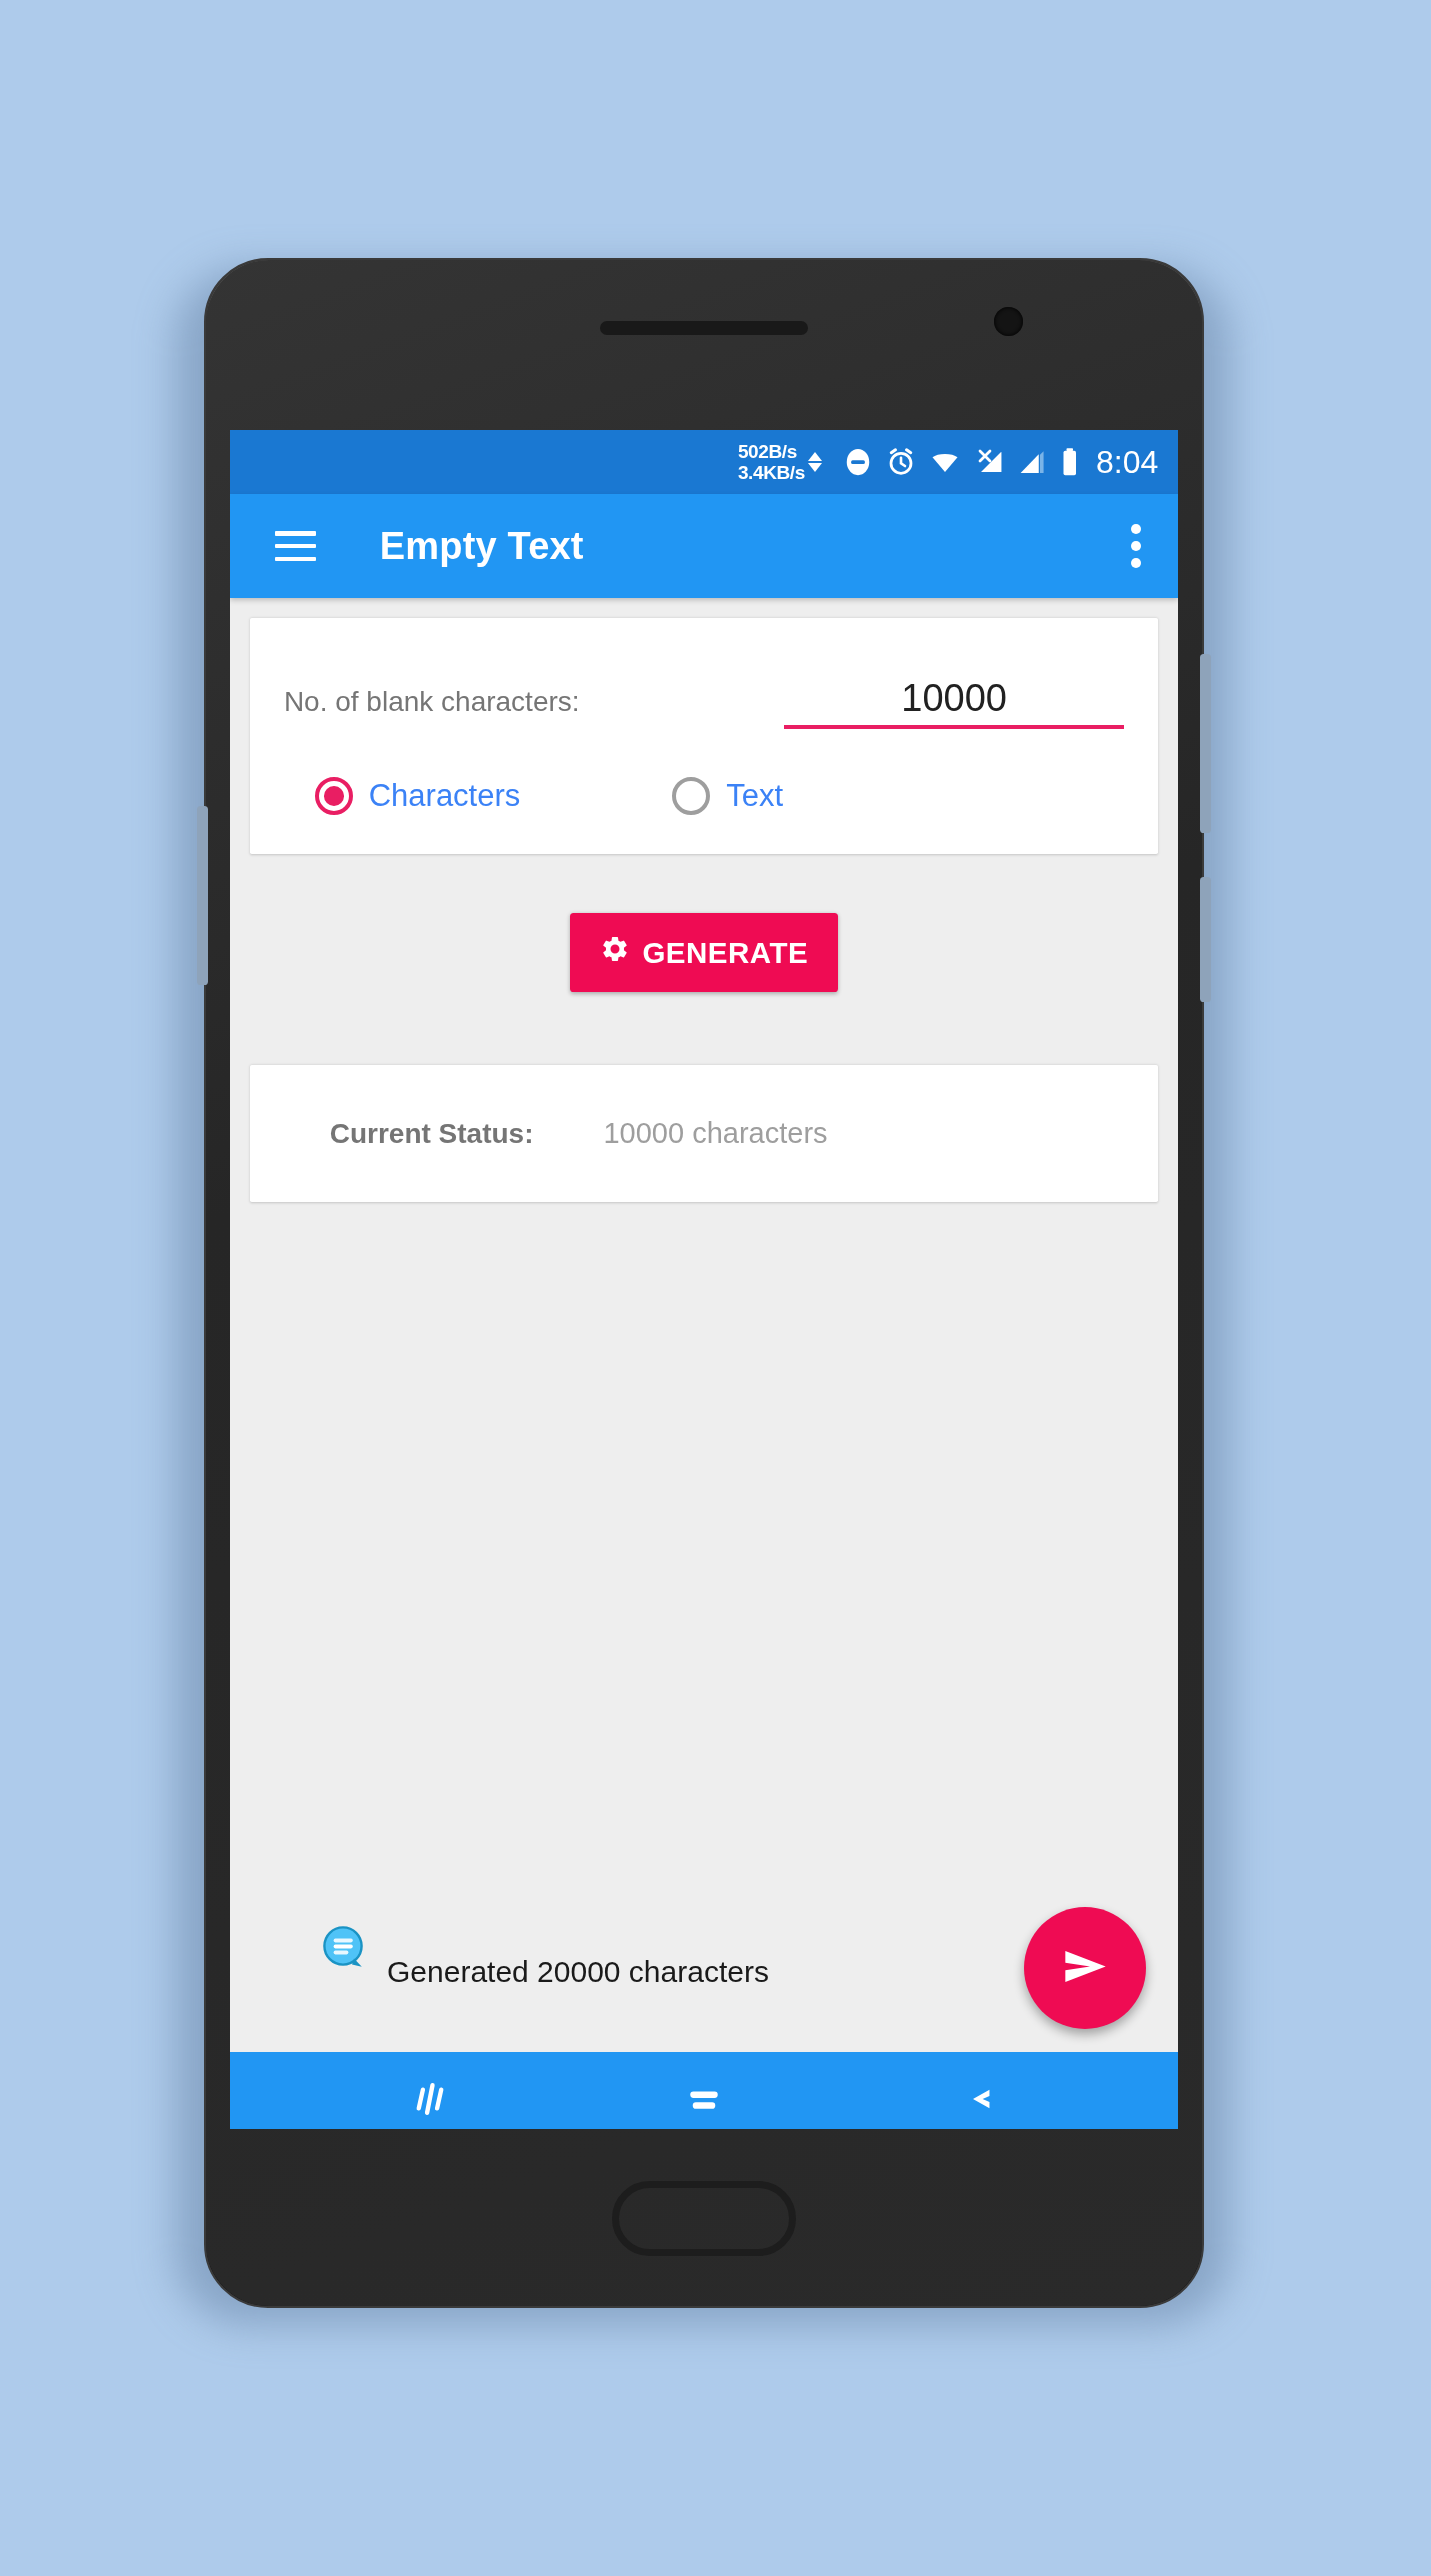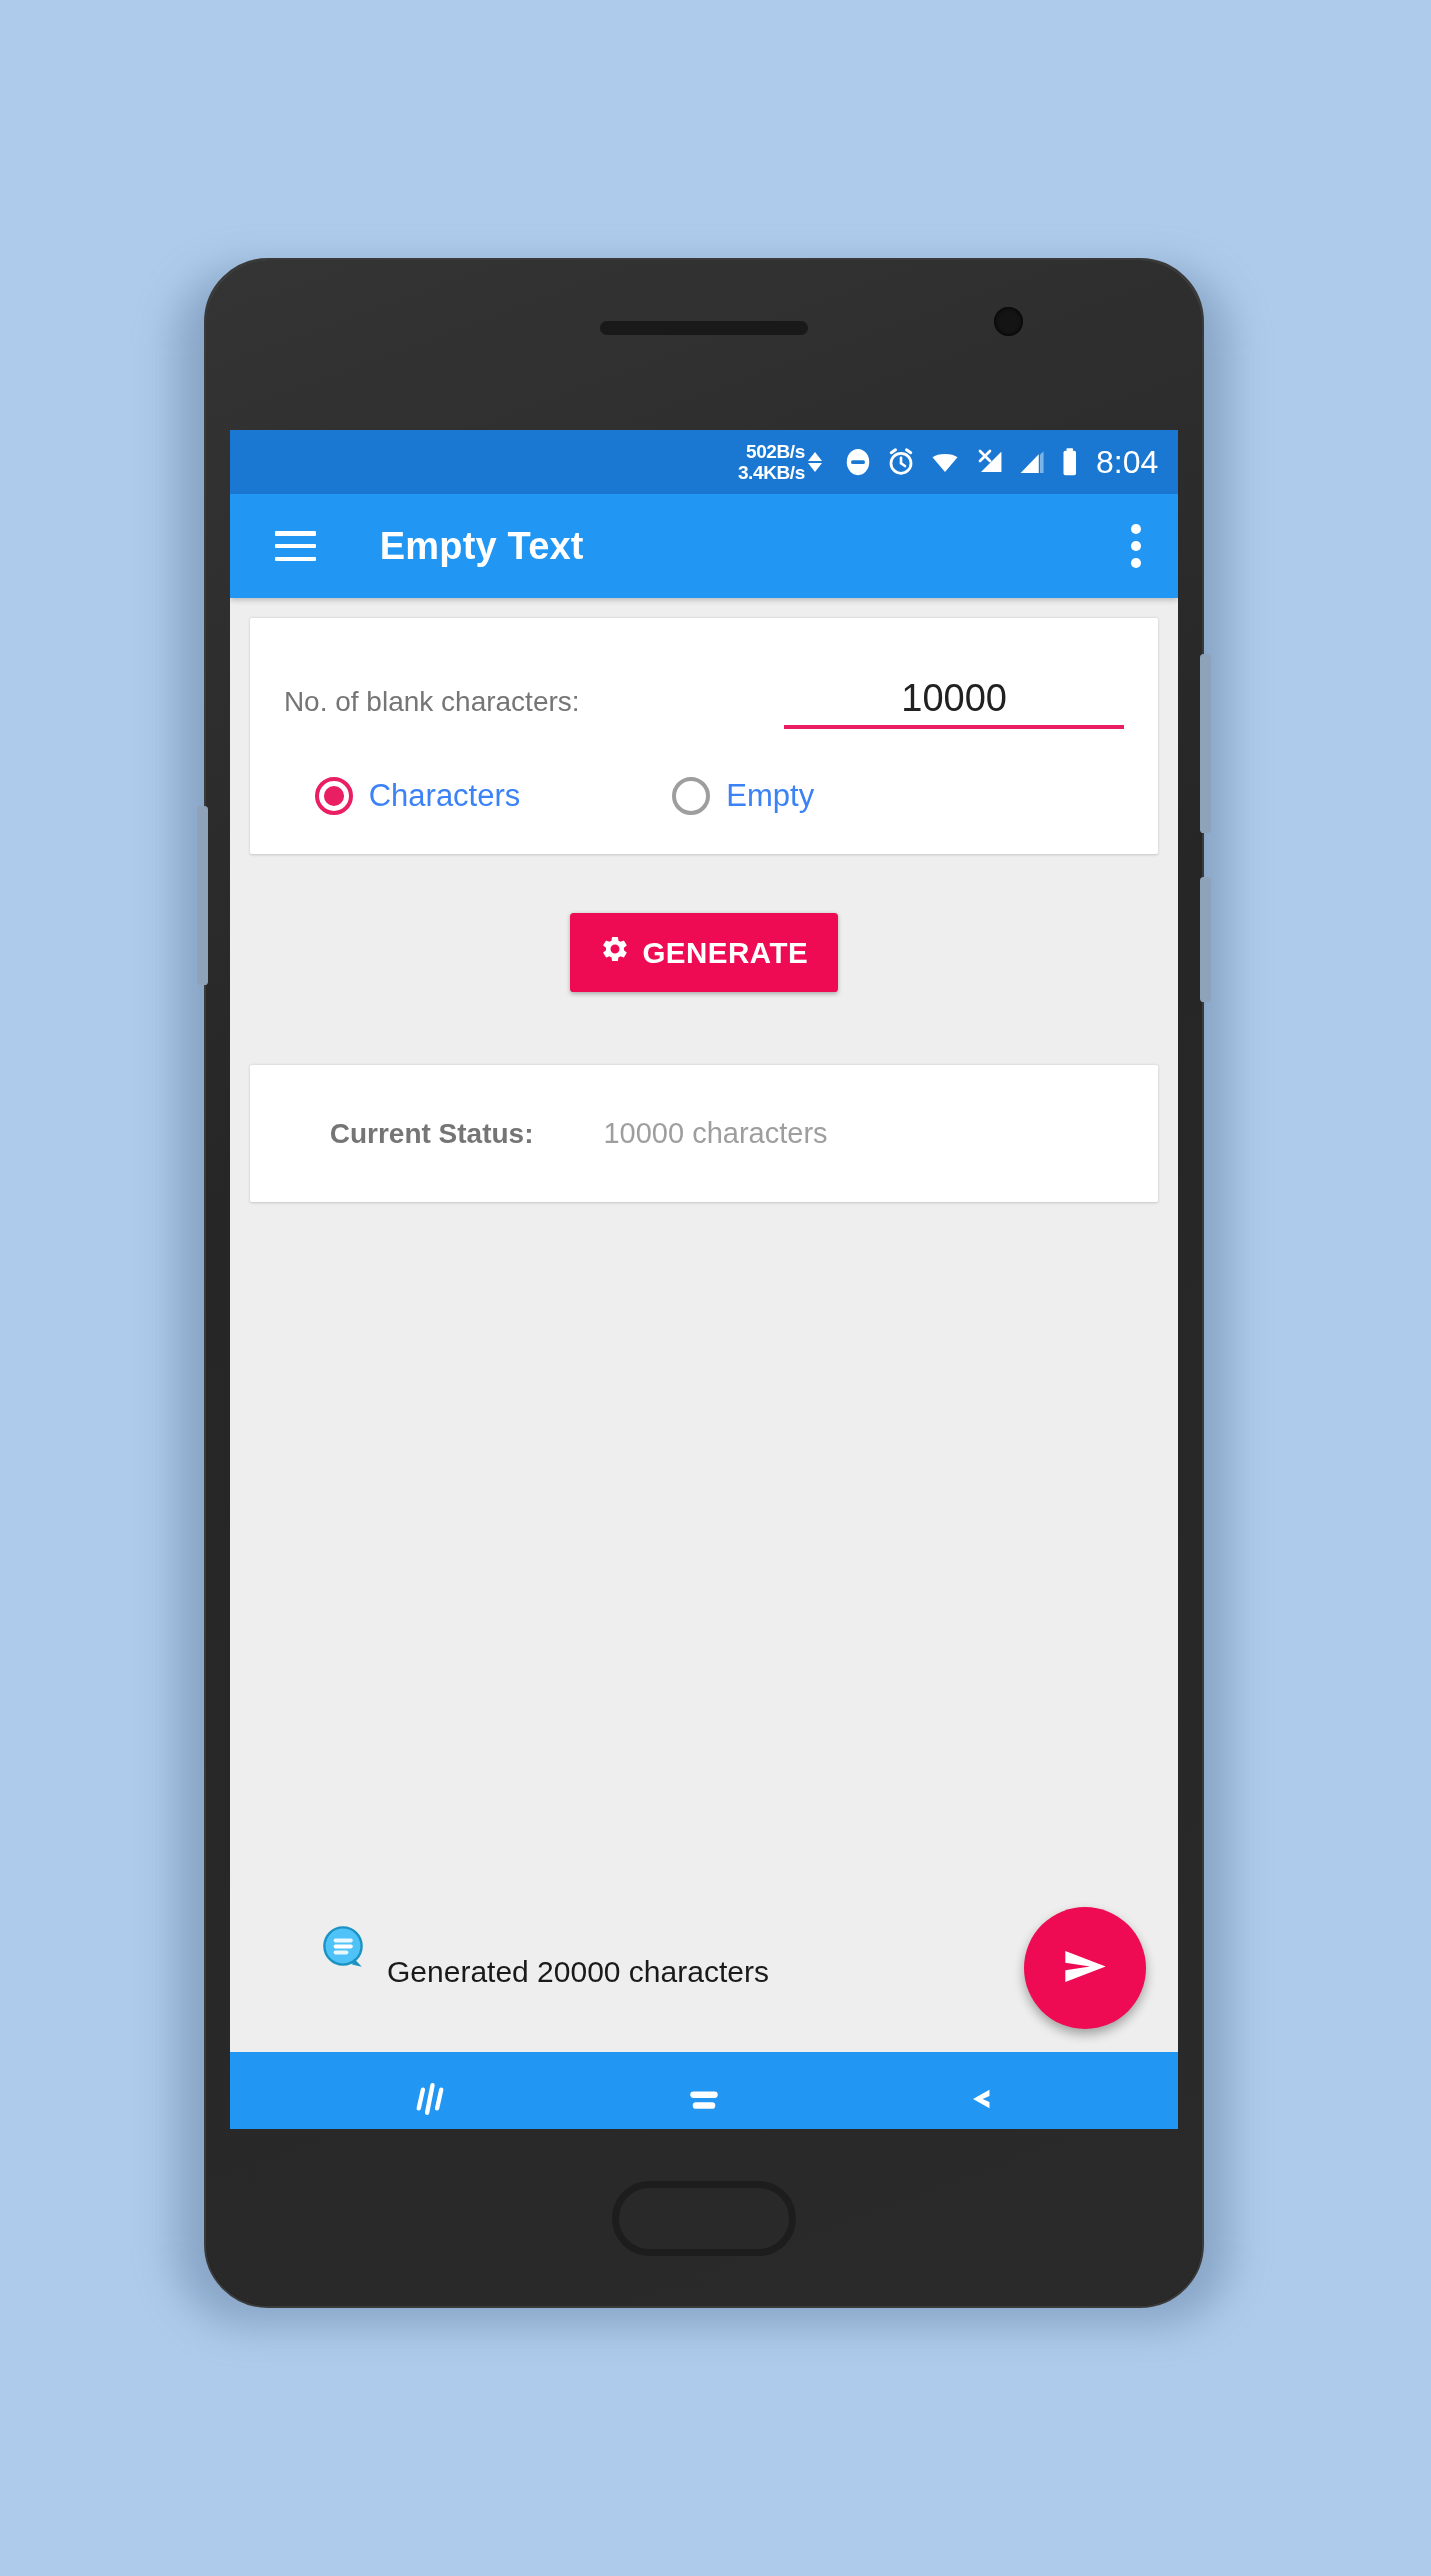--- a/index.html
+++ b/index.html
@@ -114,21 +114,20 @@
   }
   .net-speed {
     display: flex;
     align-items: center;
     gap: 2.7px;
     margin-right: 9px;
   }
   .net-speed-text {
     display: flex;
     flex-direction: column;
-    align-items: flex-end;
     font-size: 19px;
     font-weight: 700;
     line-height: 21.5px;
     letter-spacing: -0.4px;
   }
   .net-arrows {
     display: flex;
     flex-direction: column;
     align-items: center;
     gap: 2.7px;
@@ -486,21 +485,21 @@
           </div>
         </div>
 
         <div class="row-radios">
           <div class="radio-item">
             <span class="radio-circle checked"></span>
             <span class="radio-label">Characters</span>
           </div>
           <div class="radio-item second">
             <span class="radio-circle"></span>
-            <span class="radio-label">Empty</span>
+            <span class="radio-label">Text</span>
           </div>
         </div>
       </div>
 
       <div class="generate-wrap">
         <button class="generate-btn">
           <span>
             <svg width="30" height="30" viewBox="0 0 24 24">
               <path fill="#fff" d="M19.14 12.94a7.07 7.07 0 000-1.88l2.03-1.58a.5.5 0 00.12-.64l-1.92-3.32a.5.5 0 00-.6-.22l-2.39.96a7.1 7.1 0 00-1.62-.94l-.36-2.54a.5.5 0 00-.5-.42h-3.84a.5.5 0 00-.5.42l-.36 2.54c-.58.24-1.12.55-1.62.94l-2.39-.96a.5.5 0 00-.6.22L2.67 8.84a.5.5 0 00.12.64l2.03 1.58a7.07 7.07 0 000 1.88l-2.03 1.58a.5.5 0 00-.12.64l1.92 3.32c.12.21.37.3.6.22l2.39-.96c.5.39 1.04.7 1.62.94l.36 2.54c.04.24.25.42.5.42h3.84c.25 0 .46-.18.5-.42l.36-2.54c.58-.24 1.12-.55 1.62-.94l2.39.96c.23.08.48-.01.6-.22l1.92-3.32a.5.5 0 00-.12-.64l-2.03-1.58zM12 15.6A3.6 3.6 0 1112 8.4a3.6 3.6 0 010 7.2z"></path>
             </svg>

